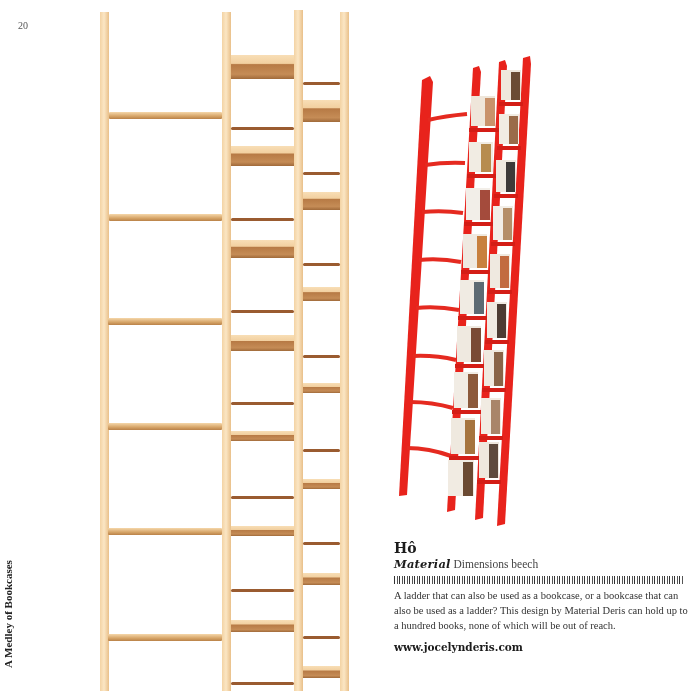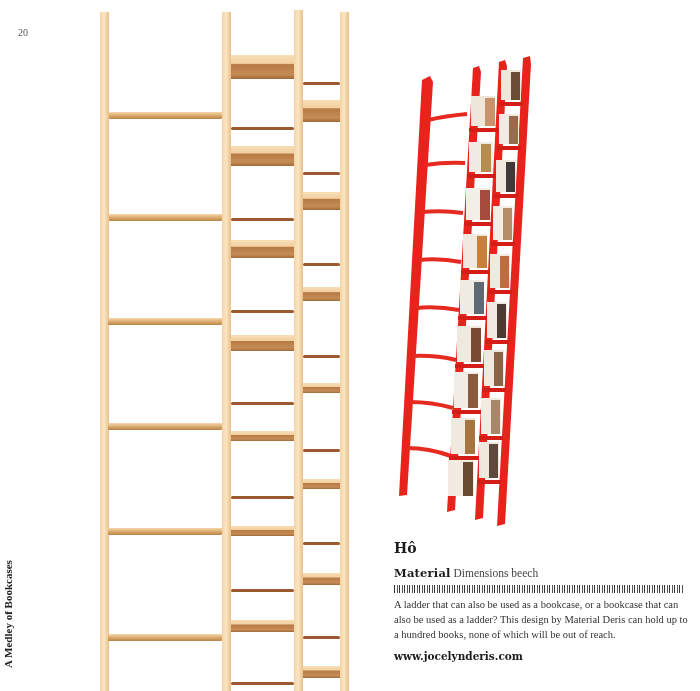--- a/index.html
+++ b/index.html
@@ -1,39 +1,39 @@
 <!DOCTYPE html>
 <html><head>
   <meta charset="utf-8">
   <style>
     html, body { margin: 0; padding: 0; }
     body {
       width: 700px; height: 691px; background: #ffffff; position: relative; overflow: hidden;
       font-family: "DejaVu Serif", serif; color: #2a2a2a;
     }
-    .page-number { position: absolute; left: 18px; top: 27px; font-size: 10px; color: #555; font-family: "Liberation Serif", serif; }
+    .page-number { position: absolute; left: 18px; top: 20px; font-size: 10px; color: #555; font-family: "Liberation Serif", serif; }
     .running-title {
       position: absolute; left: 2px; top: 668px; transform-origin: left top; transform: rotate(-90deg);
       font-family: "Liberation Serif", serif; font-weight: bold; font-size: 11px; color: #222; white-space: nowrap;
       width: 120px;
     }
     
     .wood { position: absolute; left: 0; top: 0; width: 380px; height: 691px; }
     .rail { position: absolute; background: linear-gradient(90deg, #f3d3a4, #fbe6c4 45%, #e9c08a); }
     .rung { position: absolute; background: linear-gradient(180deg, #f5d7aa, #d6a467 60%, #b98148); border-radius: 1px; }
     .shelf { position: absolute; background: linear-gradient(180deg, #f8deb6 0%, #f2d0a0 35%, #b77a45 40%, #c58c56 80%, #a06a3a 100%); }
     .thin { position: absolute; height: 3px; background: #9a5b30; border-radius: 2px; }
 
     
     .red-ladder { position: absolute; left: 395px; top: 50px; width: 145px; height: 480px; }
 
     .caption { position: absolute; left: 394px; top: 540px; width: 296px; font-family: "Liberation Serif", serif; }
-    .product-name { font-weight: bold; font-size: 14px; color: #1c1c1c; margin: 0 0 10px 0; font-family: "DejaVu Serif", serif; }
+    .product-name { font-weight: bold; font-size: 14px; color: #1c1c1c; margin: 0 0 1px 0; font-family: "DejaVu Serif", serif; }
     .spec { font-size: 11.5px; line-height: 15px; color: #444; }
-    .spec b { font-family: "DejaVu Serif", serif; font-size: 11.5px; color: #1c1c1c; letter-spacing: 0.2px; }
+    .spec b { font-family: "DejaVu Serif", serif; font-size: 11.5px; color: #1c1c1c; letter-spacing: 0.2px; font-style: italic; }
     .barcode {
       margin-top: 4px; height: 8px; width: 290px;
       background: repeating-linear-gradient(90deg, #333 0 1px, #fff 1px 3px, #555 3px 4px, #fff 4px 5px);
     }
     .description { margin-top: 4px; font-size: 10.5px; line-height: 15px; color: #333; }
     .url { font-family: "DejaVu Serif", serif; font-weight: bold; font-size: 10.5px; color: #1c1c1c; margin-top: 8px; }
   </style>
 </head>
 <body>
 

